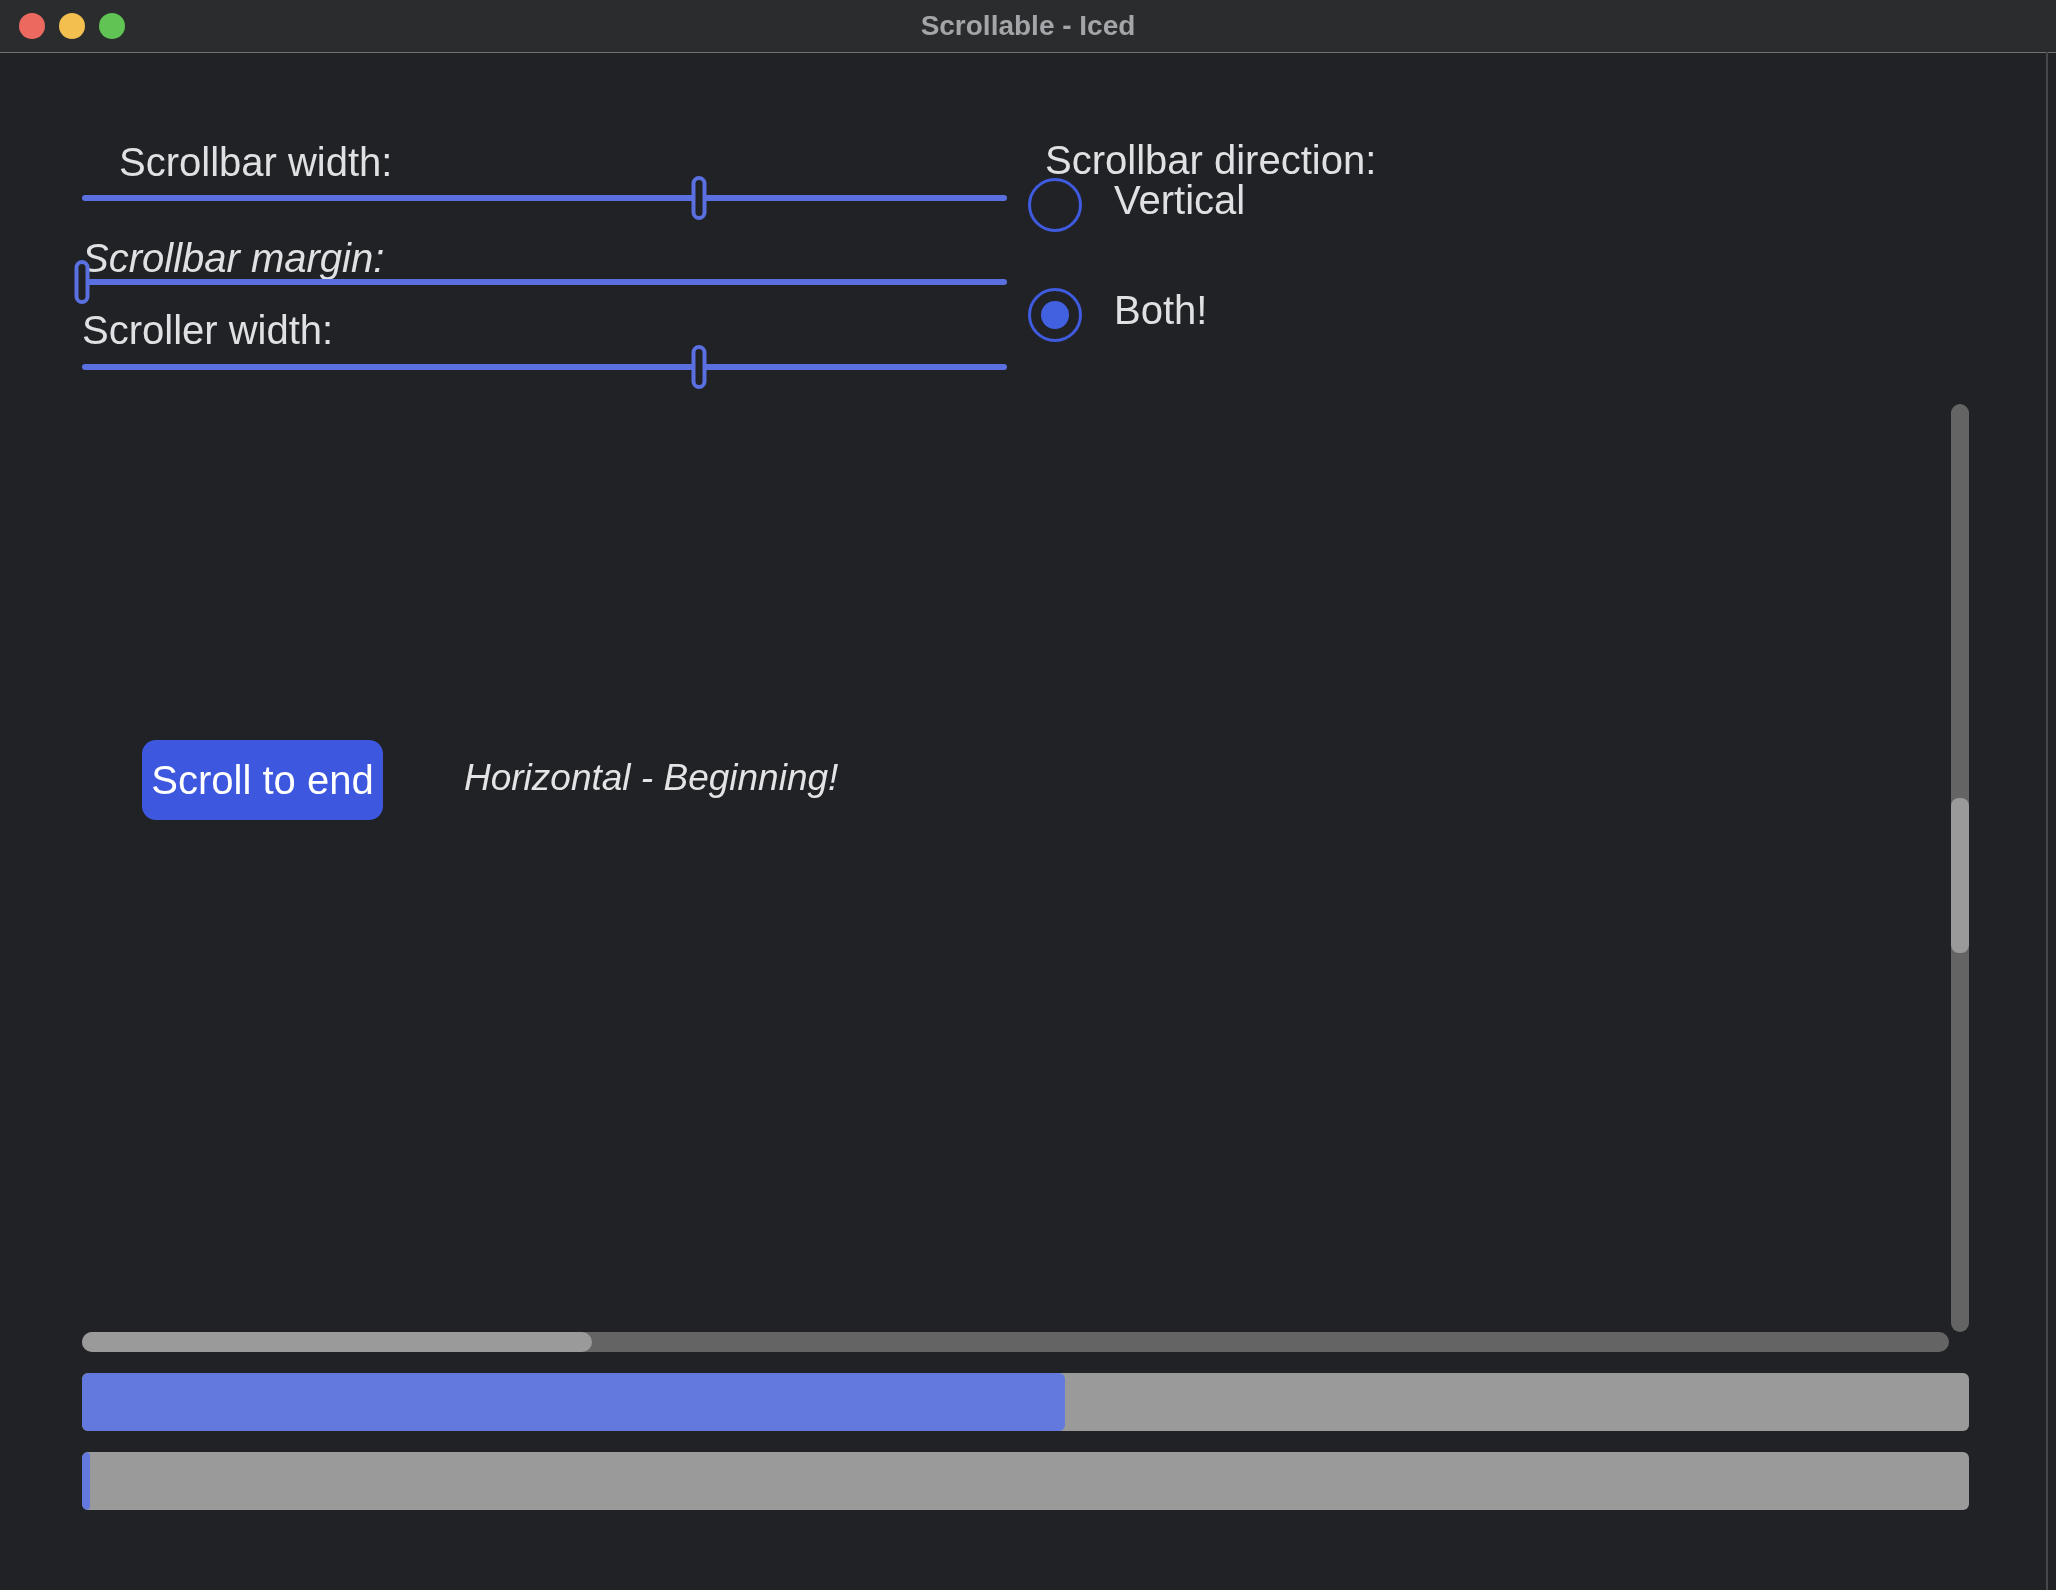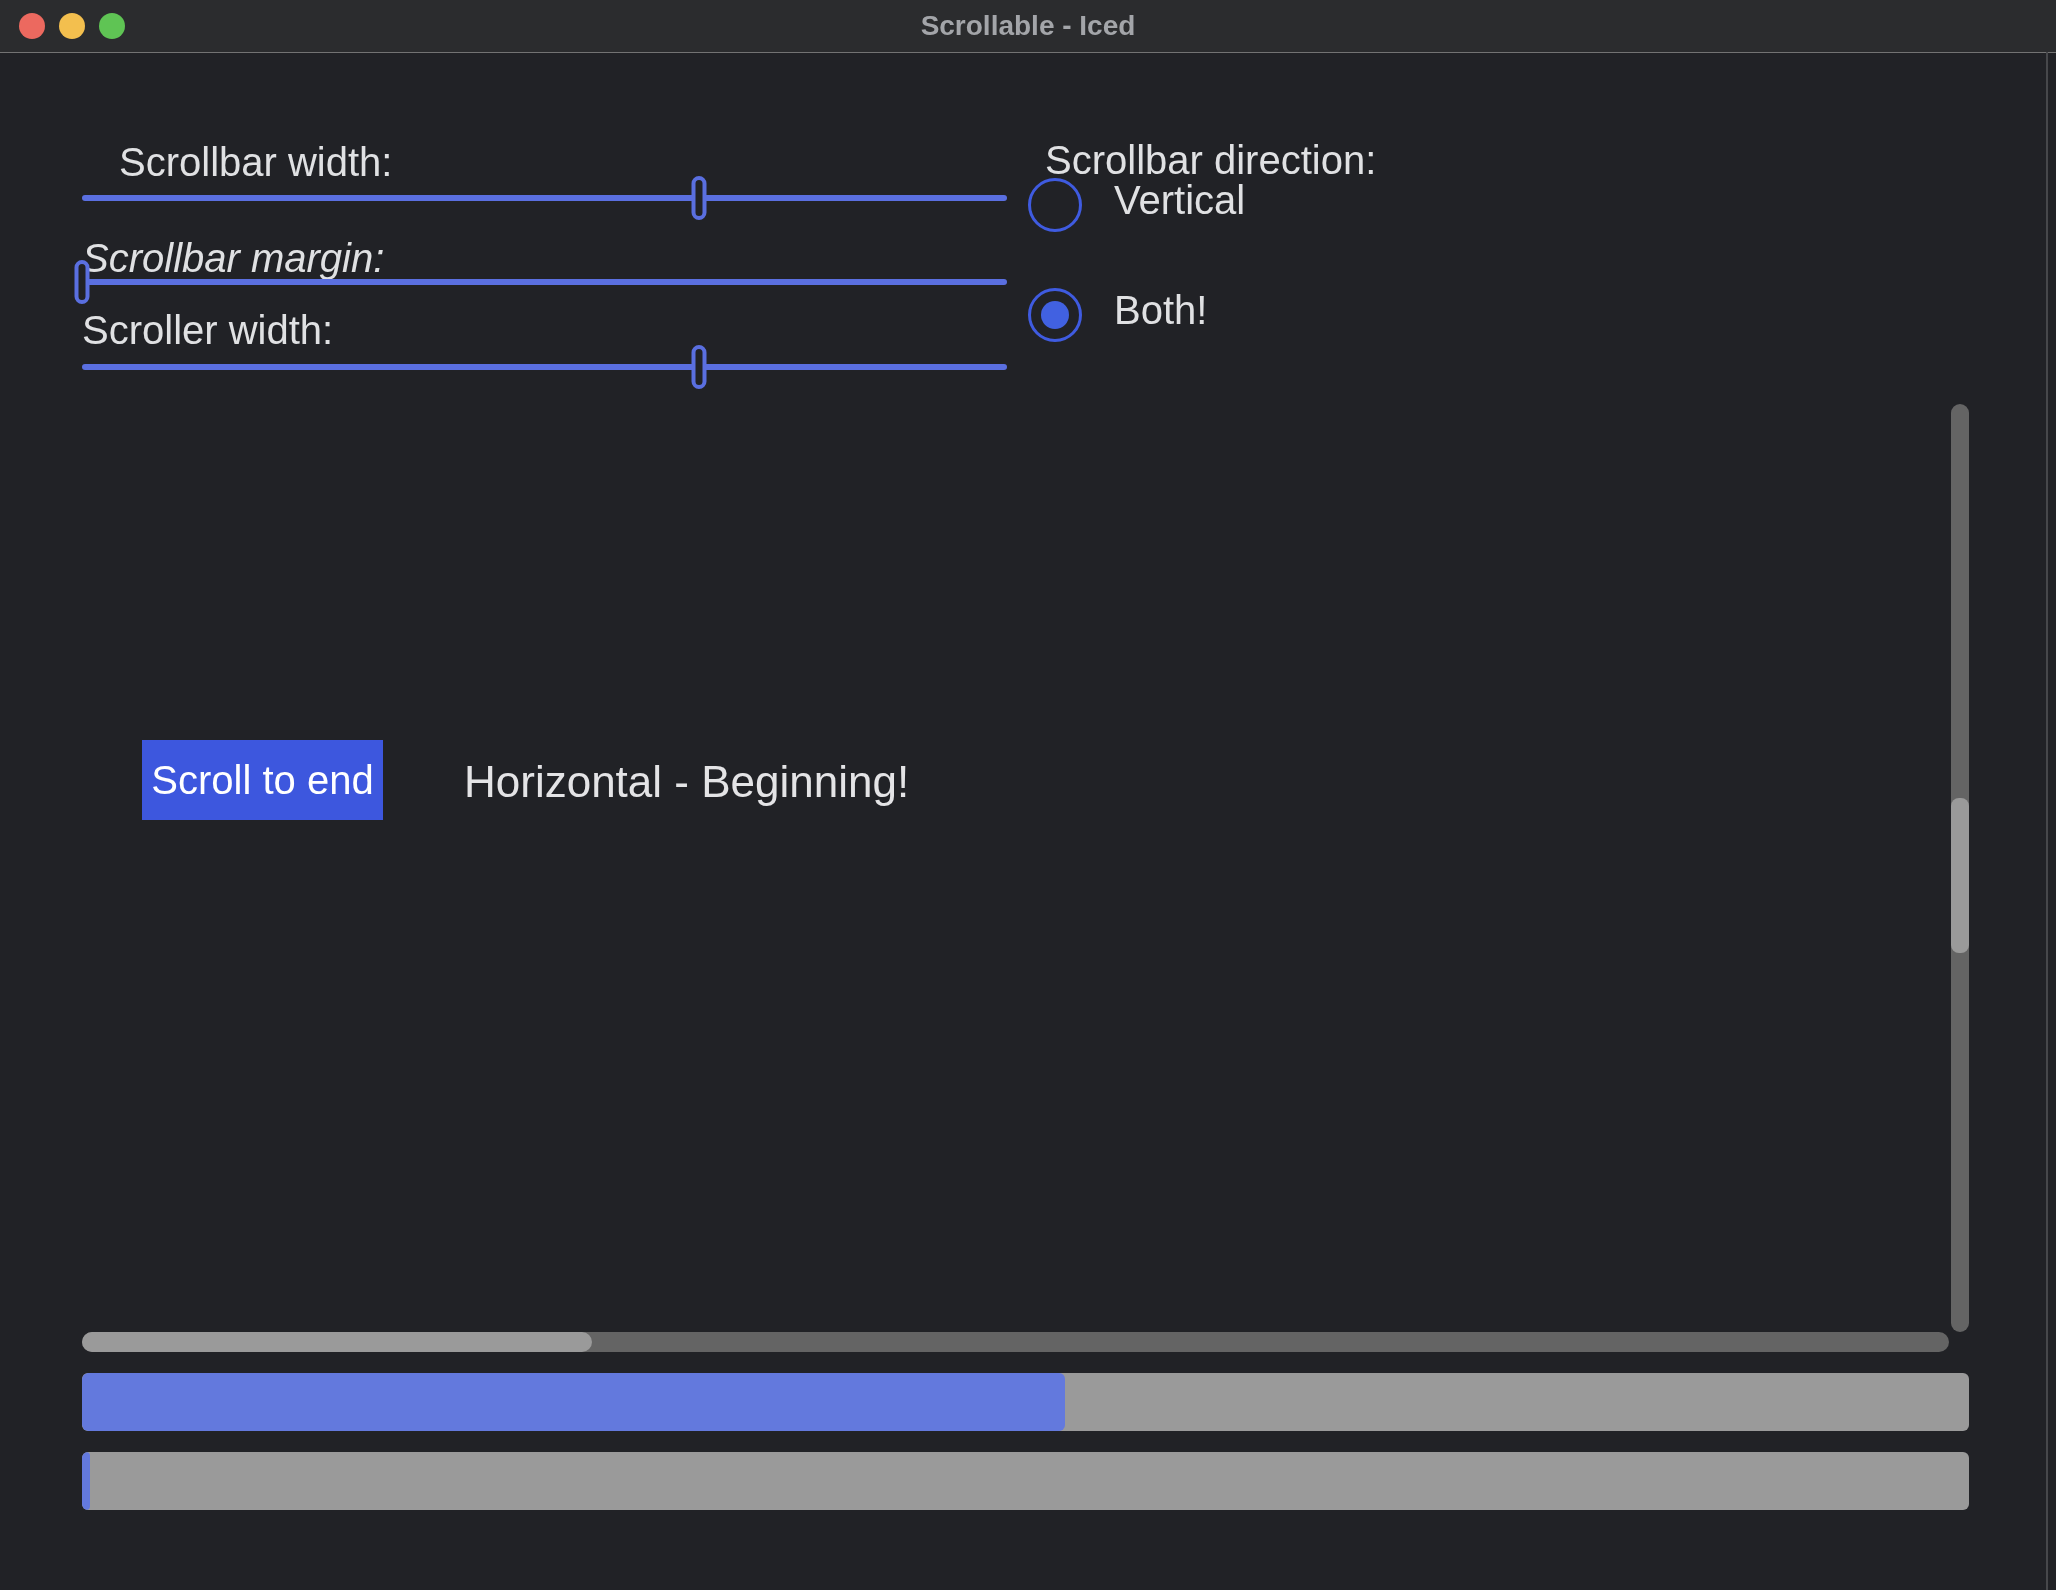--- a/index.html
+++ b/index.html
@@ -109,35 +109,36 @@
     color: var(--text, #e0e1e3);
     white-space: nowrap;
   }
   
   .btn {
     position: absolute;
     left: 142px; top: 740px;
     width: 241px; height: 80px;
     background: var(--primary, #3d57de);
     border: none;
-    border-radius: 0;
+    border-radius: 14px;
     color: #ffffff;
     font-size: 40px;
     font-family: "Liberation Sans", sans-serif;
     text-align: center;
     line-height: 80px;
     padding: 0;
     cursor: pointer;
   }
   .status-text {
     position: absolute;
     left: 464px; top: 757px;
-    font-size: 44px;
+    font-size: 37px;
     color: #e4e4e6;
     white-space: nowrap;
+    font-style: italic;
   }
   
   .vscrollbar {
     position: absolute;
     left: 1951px; top: 404px;
     width: 18px; height: 928px;
     background: var(--scroll-track, #646464);
     border-radius: 9px;
   }
   .vscroller {

